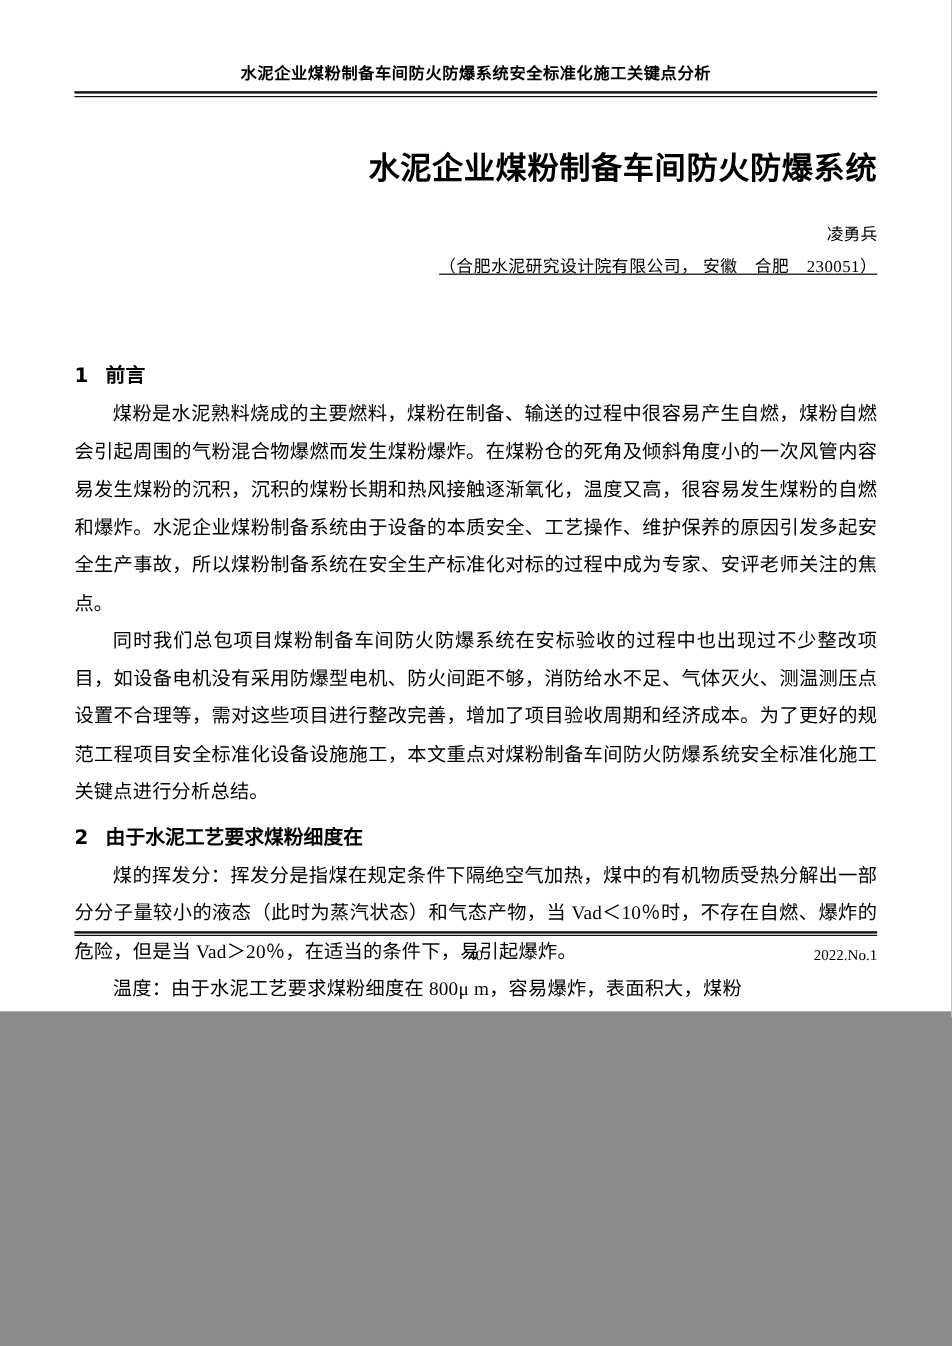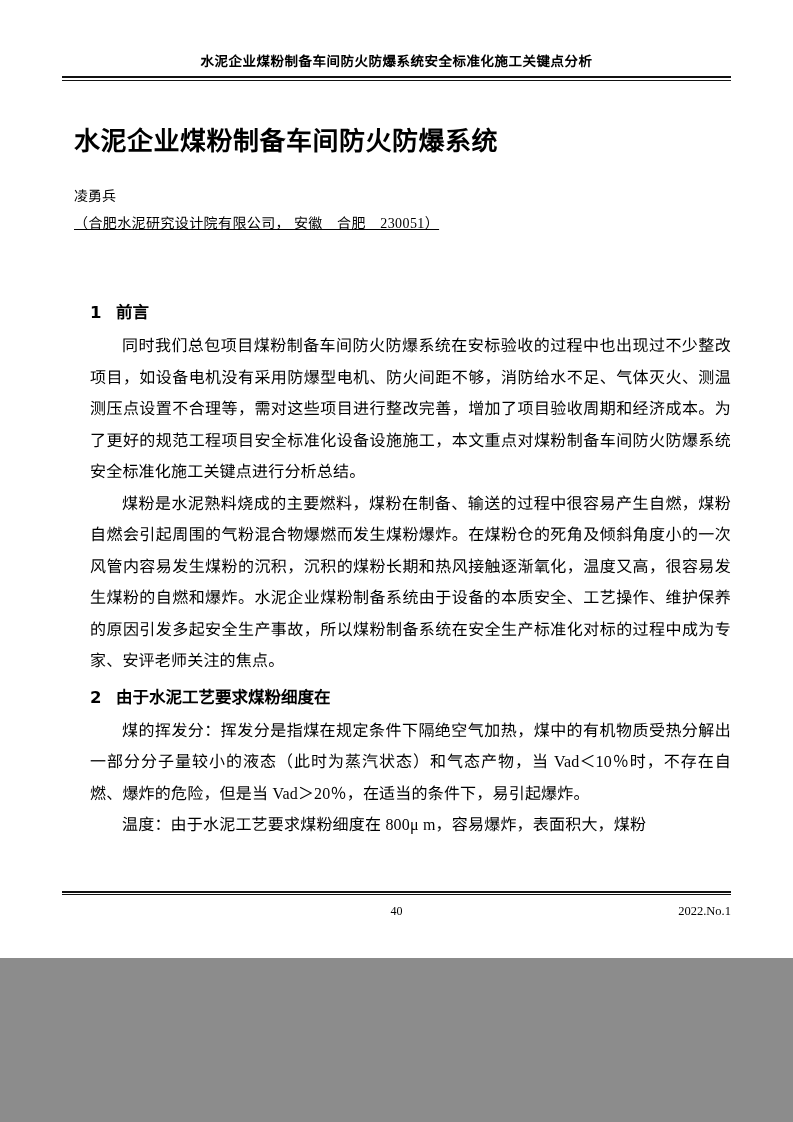--- a/index.html
+++ b/index.html
@@ -3,21 +3,21 @@
 <meta charset="utf-8">
 <style>
   html, body {
     margin: 0;
     padding: 0;
     background: #8c8c8c;
   }
   .page {
     position: relative;
     width: 793px;
-    height: 958px;
+    height: 843px;
     background: #ffffff;
     margin: 0 auto;
     box-sizing: border-box;
     font-family: "Liberation Serif", "DejaVu Serif", serif;
     color: #000000;
     overflow: hidden;
   }
 
   
   .header-area {
@@ -41,24 +41,24 @@
   }
   .header-rule-thin {
     margin-top: 1.5px;
     border-bottom: 1px solid #111;
     height: 0;
   }
 
   
   .title-block {
     position: absolute;
-    left: 74px;
+    left: 63px;
     right: 62px;
     top: 122px;
-    text-align: left;
+    text-align: right;
   }
   .doc-title {
     font-family: "DejaVu Sans", "Liberation Sans", sans-serif;
     font-size: 26px;
     font-weight: bold;
     line-height: 38px;
     letter-spacing: 0.5px;
   }
   .author {
     margin-top: 26px;
@@ -72,21 +72,20 @@
     letter-spacing: 0.4px;
     text-decoration: underline;
   }
 
   
   .body-area {
     position: absolute;
     left: 62px;
     right: 62px;
     top: 292px;
-    margin-left: 28px;
   }
   .section-heading {
     font-family: "DejaVu Sans", "Liberation Sans", sans-serif;
     font-size: 16.5px;
     font-weight: bold;
     line-height: 30px;
     margin: 6px 0 2px 0;
   }
   .section-heading .num {
     display: inline-block;
@@ -154,22 +153,22 @@
     <div class="doc-title">水泥企业煤粉制备车间防火防爆系统</div>
     <div class="author">凌勇兵</div>
     <div class="affiliation">（合肥水泥研究设计院有限公司， 安徽　合肥　230051）</div>
   </div>
 
   <div class="body-area">
 
     <div class="section-heading">
       <span class="num">1</span><span>前言</span>
     </div>
+    <p class="para">煤粉是水泥熟料烧成的主要燃料，煤粉在制备、输送的过程中很容易产生自燃，煤粉自燃会引起周围的气粉混合物爆燃而发生煤粉爆炸。在煤粉仓的死角及倾斜角度小的一次风管内容易发生煤粉的沉积，沉积的煤粉长期和热风接触逐渐氧化，温度又高，很容易发生煤粉的自燃和爆炸。水泥企业煤粉制备系统由于设备的本质安全、工艺操作、维护保养的原因引发多起安全生产事故，所以煤粉制备系统在安全生产标准化对标的过程中成为专家、安评老师关注的焦点。</p>
     <p class="para">同时我们总包项目煤粉制备车间防火防爆系统在安标验收的过程中也出现过不少整改项目，如设备电机没有采用防爆型电机、防火间距不够，消防给水不足、气体灭火、测温测压点设置不合理等，需对这些项目进行整改完善，增加了项目验收周期和经济成本。为了更好的规范工程项目安全标准化设备设施施工，本文重点对煤粉制备车间防火防爆系统安全标准化施工关键点进行分析总结。</p>
-    <p class="para">煤粉是水泥熟料烧成的主要燃料，煤粉在制备、输送的过程中很容易产生自燃，煤粉自燃会引起周围的气粉混合物爆燃而发生煤粉爆炸。在煤粉仓的死角及倾斜角度小的一次风管内容易发生煤粉的沉积，沉积的煤粉长期和热风接触逐渐氧化，温度又高，很容易发生煤粉的自燃和爆炸。水泥企业煤粉制备系统由于设备的本质安全、工艺操作、维护保养的原因引发多起安全生产事故，所以煤粉制备系统在安全生产标准化对标的过程中成为专家、安评老师关注的焦点。</p>
 
     <div class="section-heading">
       <span class="num">2</span><span>由于水泥工艺要求煤粉细度在</span>
     </div>
     <p class="para">煤的挥发分：挥发分是指煤在规定条件下隔绝空气加热，煤中的有机物质受热分解出一部分分子量较小的液态（此时为蒸汽状态）和气态产物，当 Vad＜10％时，不存在自燃、爆炸的危险，但是当 Vad＞20％，在适当的条件下，易引起爆炸。</p>
     <p class="para">温度：由于水泥工艺要求煤粉细度在 800μ m，容易爆炸，表面积大，煤粉</p>
 
   </div>
 
   <div class="footer-area">

